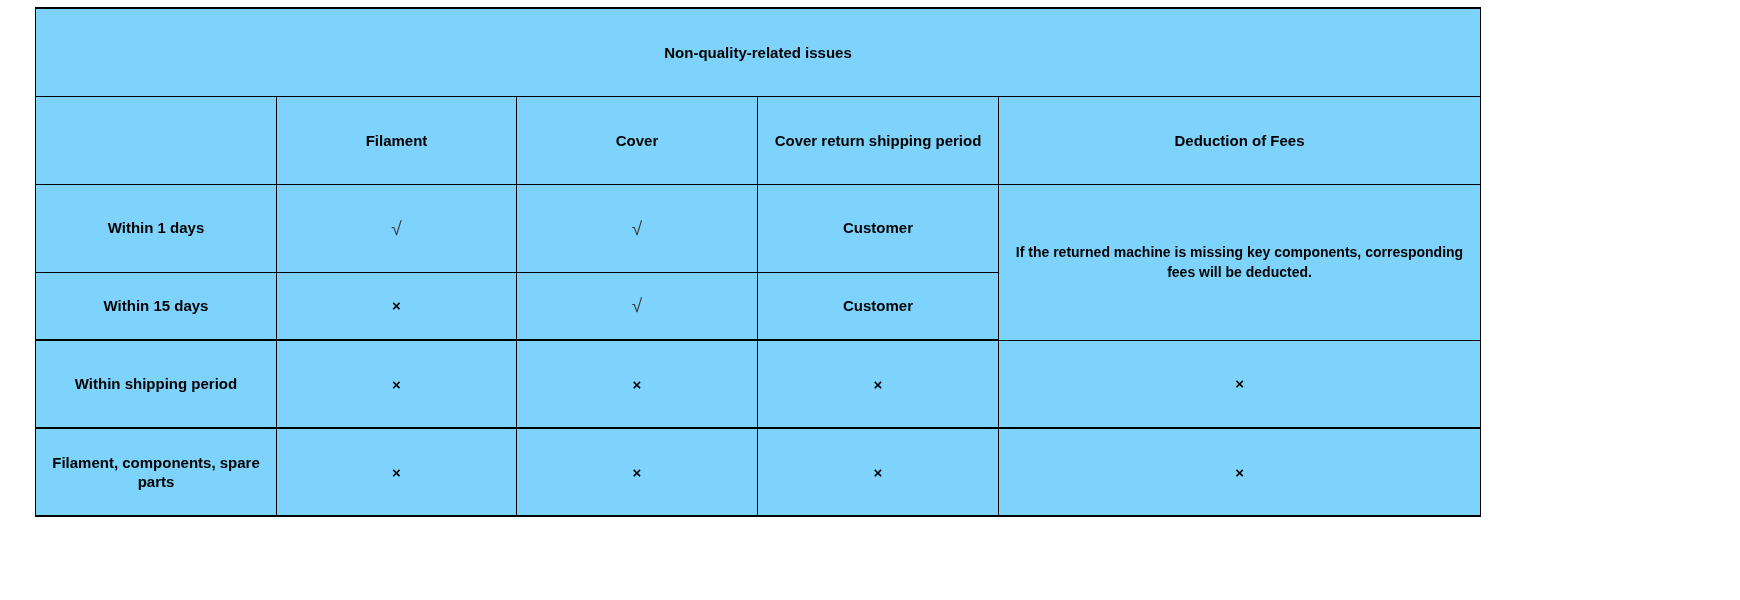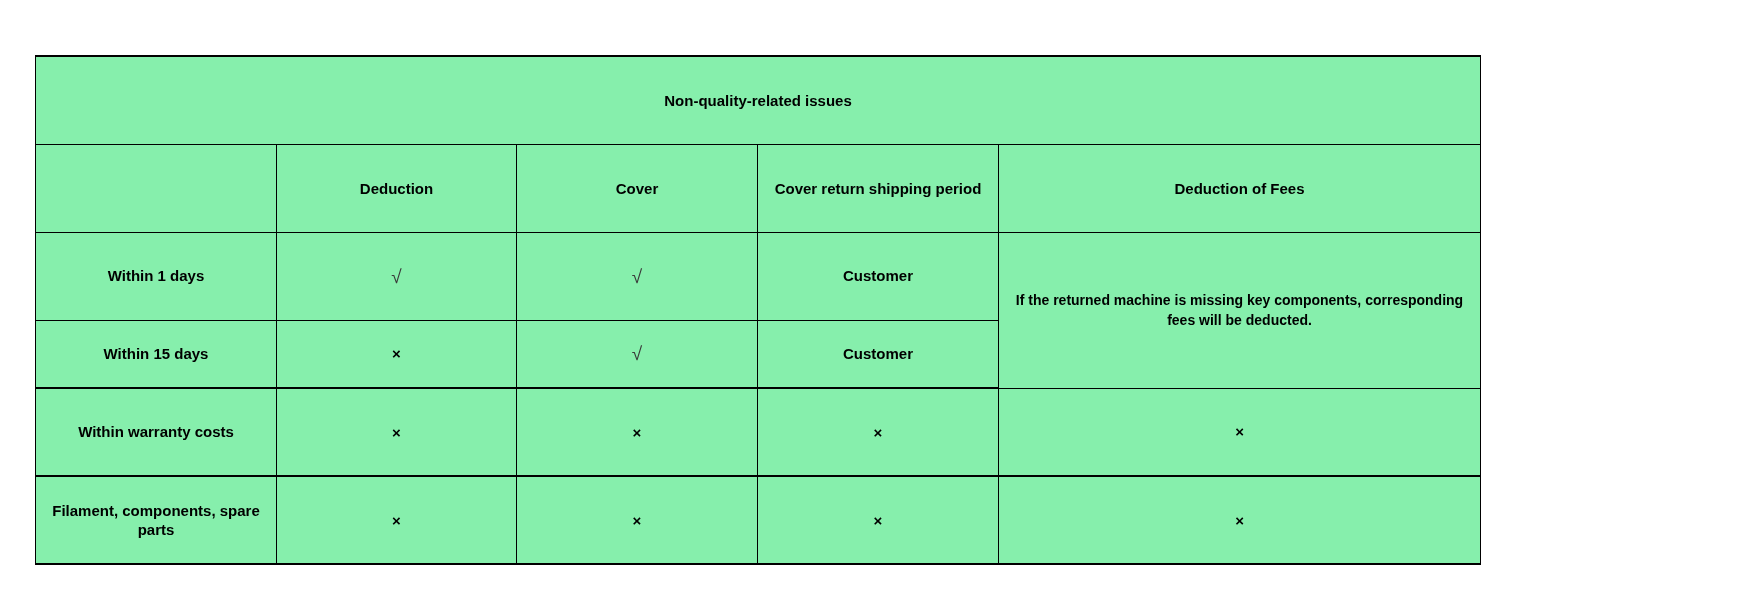--- a/index.html
+++ b/index.html
@@ -23,22 +23,21 @@
   }
 
   
   .policy-table {
     position: absolute;
     left: 35px;
     top: 7px;
     width: 1445px;
     border-collapse: collapse;
     table-layout: fixed;
-    background: #86efac;
-    margin-top: 48px;
+    background: #7dd3fc;
   }
 
   .policy-table td {
     border: 1px solid #000000;
     text-align: center;
     vertical-align: middle;
     padding: 4px 8px;
     box-sizing: border-box;
   }
 
@@ -116,21 +115,21 @@
       <col class="c-fees">
     </colgroup>
     <tbody>
 
       <tr>
         <td class="title-cell" colspan="5">Non-quality-related issues</td>
       </tr>
 
       <tr>
         <td class="head-cell blank"></td>
-        <td class="head-cell">Deduction</td>
+        <td class="head-cell">Filament</td>
         <td class="head-cell">Cover</td>
         <td class="head-cell">Cover return shipping period</td>
         <td class="head-cell">Deduction of Fees</td>
       </tr>
 
       <tr class="r-7days">
         <td class="row-label">Within 1 days</td>
         <td class="mark-cell">
           <span class="mark-check">√</span>
         </td>
@@ -146,21 +145,21 @@
         <td class="mark-cell">
           <span class="mark-cross">×</span>
         </td>
         <td class="mark-cell">
           <span class="mark-check">√</span>
         </td>
         <td class="row-label">Customer</td>
       </tr>
 
       <tr class="r-warr">
-        <td class="row-label">Within warranty costs</td>
+        <td class="row-label">Within shipping period</td>
         <td class="mark-cell">
           <span class="mark-cross">×</span>
         </td>
         <td class="mark-cell">
           <span class="mark-cross">×</span>
         </td>
         <td class="mark-cell">
           <span class="mark-cross">×</span>
         </td>
         <td class="mark-cell">

